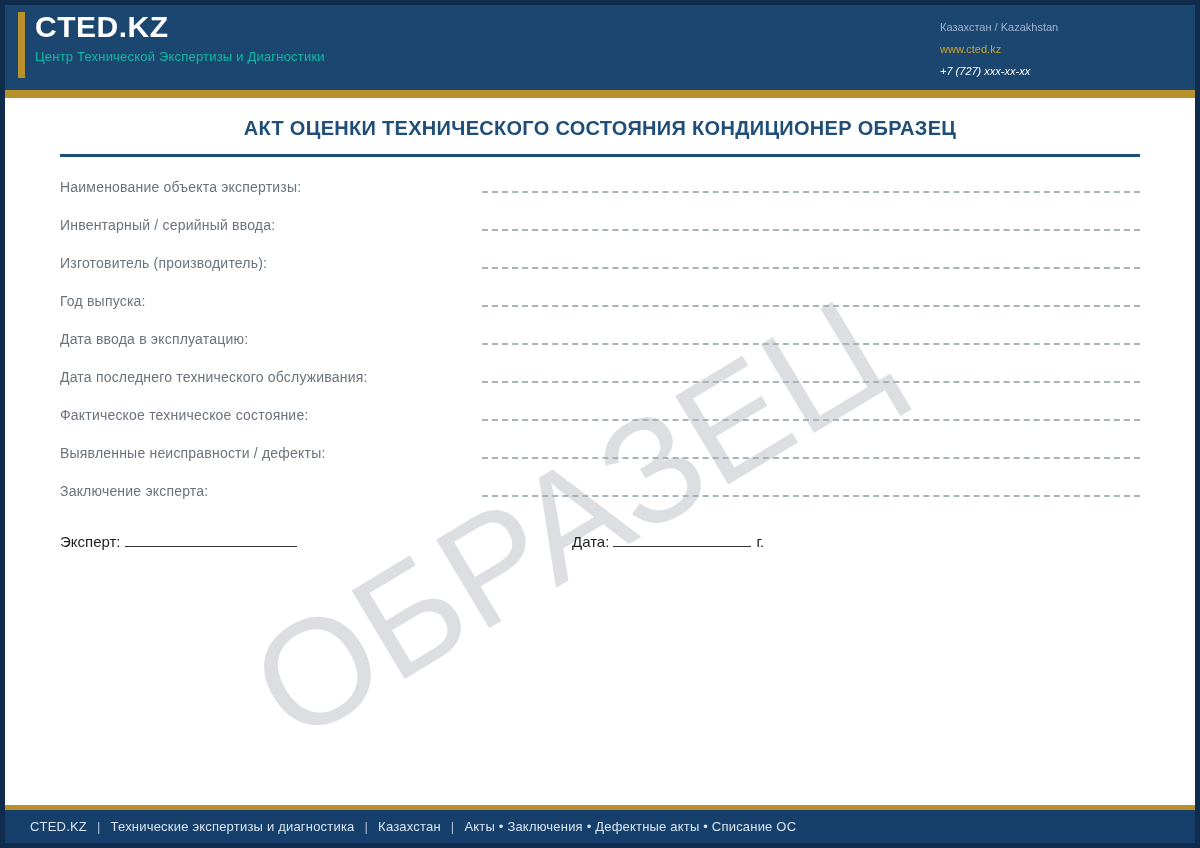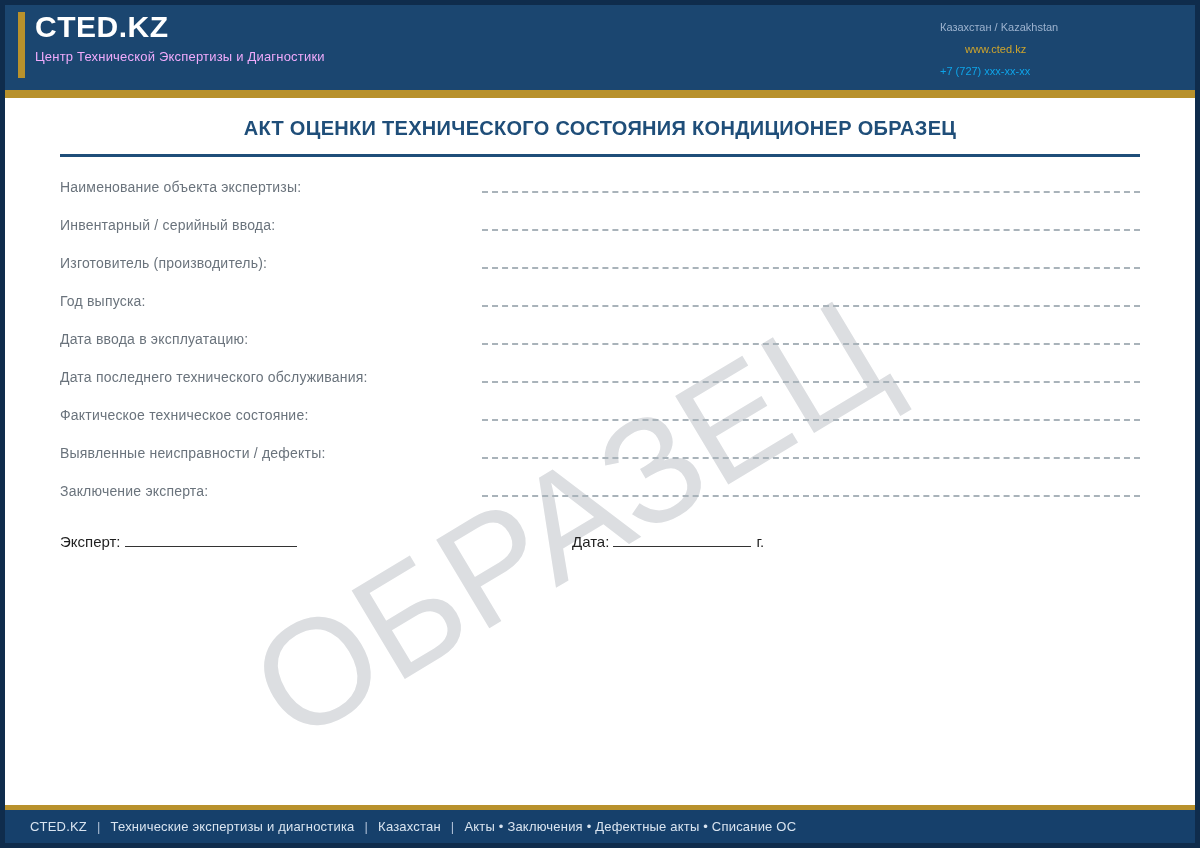--- a/index.html
+++ b/index.html
@@ -22,29 +22,29 @@
   .brand-bar{
     position:absolute; left:13px; top:7px; width:7px; height:66px;
     background:#b8912c;
   }
   .brand{
     position:absolute; left:30px; top:5px;
     color:#ffffff; font-size:30px; font-weight:700; letter-spacing:0.5px;
   }
   .brand-sub{
     position:absolute; left:30px; top:44px;
-    color:#f0abfc; font-size:13px; letter-spacing:0.2px;
+    color:#14b8a6; font-size:13px; letter-spacing:0.2px;
   }
   .header-right{
     position:absolute; left:935px; top:11px;
     font-size:11px; line-height:22px;
   }
   .hr-country{ color:#9db3cf; }
-  .hr-site{ color:#cfa52c;margin-left:25px; }
-  .hr-phone{ color:#0ea5e9; }
+  .hr-site{ color:#cfa52c; }
+  .hr-phone{ color:#ffffff;font-style:italic; }
 
   .gold-band{ height:8px; background:#b8912c; flex-shrink:0; }
 
   
   .doc-body{ flex:1; position:relative; overflow:hidden; }
   .watermark{
     position:absolute; left:165px; top:335px; width:800px;
     text-align:center; font-size:150px; font-weight:400;
     color:#dcdee1; transform:rotate(-31deg);
     white-space:nowrap; z-index:0; user-select:none;

